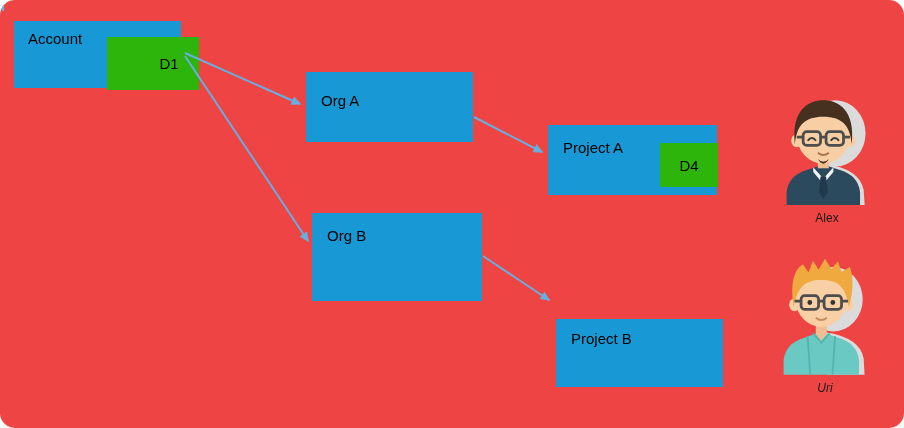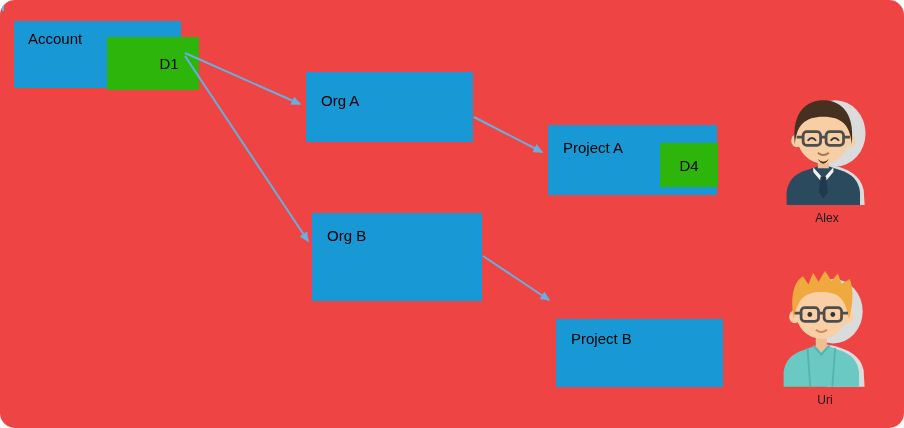--- a/index.html
+++ b/index.html
@@ -44,21 +44,21 @@
     position:absolute;left:0;top:0;width:904px;height:428px;
     z-index:5;pointer-events:none;
   }
   .edge-artifact{
     position:absolute;left:2px;top:0;width:2px;height:11px;
     background:#5FB6E8;
   }
   
   .user{position:absolute;text-align:center;}
   .u-alex{left:781px;top:93px;width:92px;}
-  .u-uri{left:779px;top:265px;width:92px;}
+  .u-uri{left:779px;top:253px;width:92px;font-style:italic;}
   .uname{
     margin-top:6px;
     font-size:12px;color:#1a1a1a;
   }
   .avatar{display:block;}
 </style>
 </head>
 <body>
 
 <div class="canvas">

